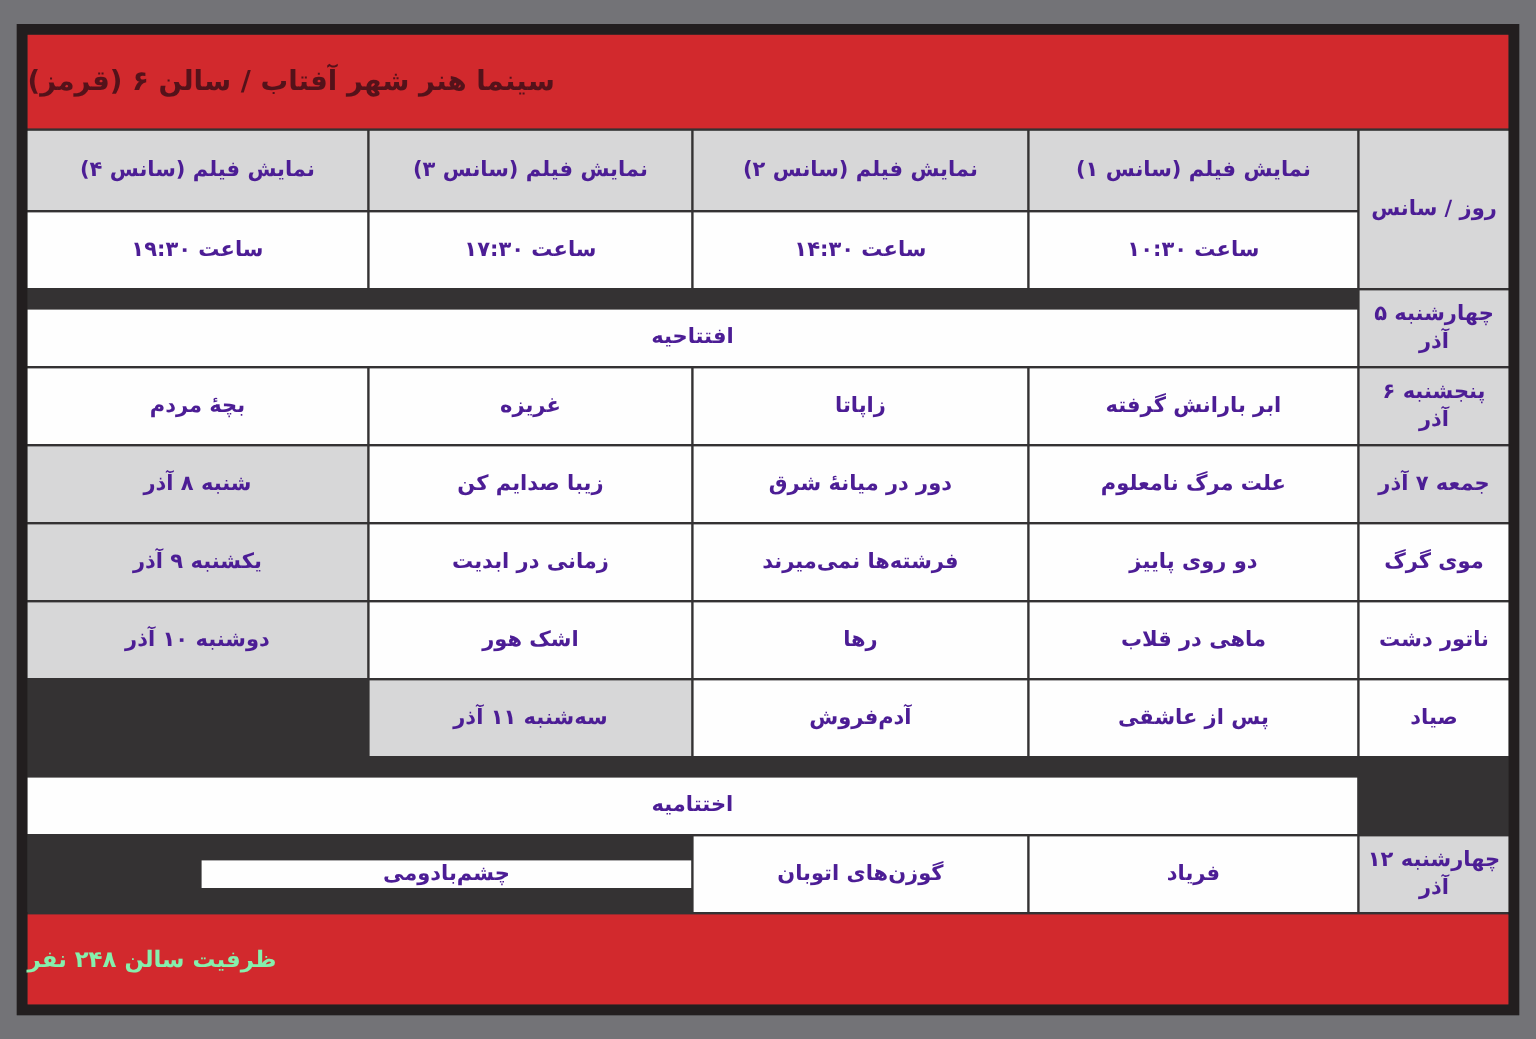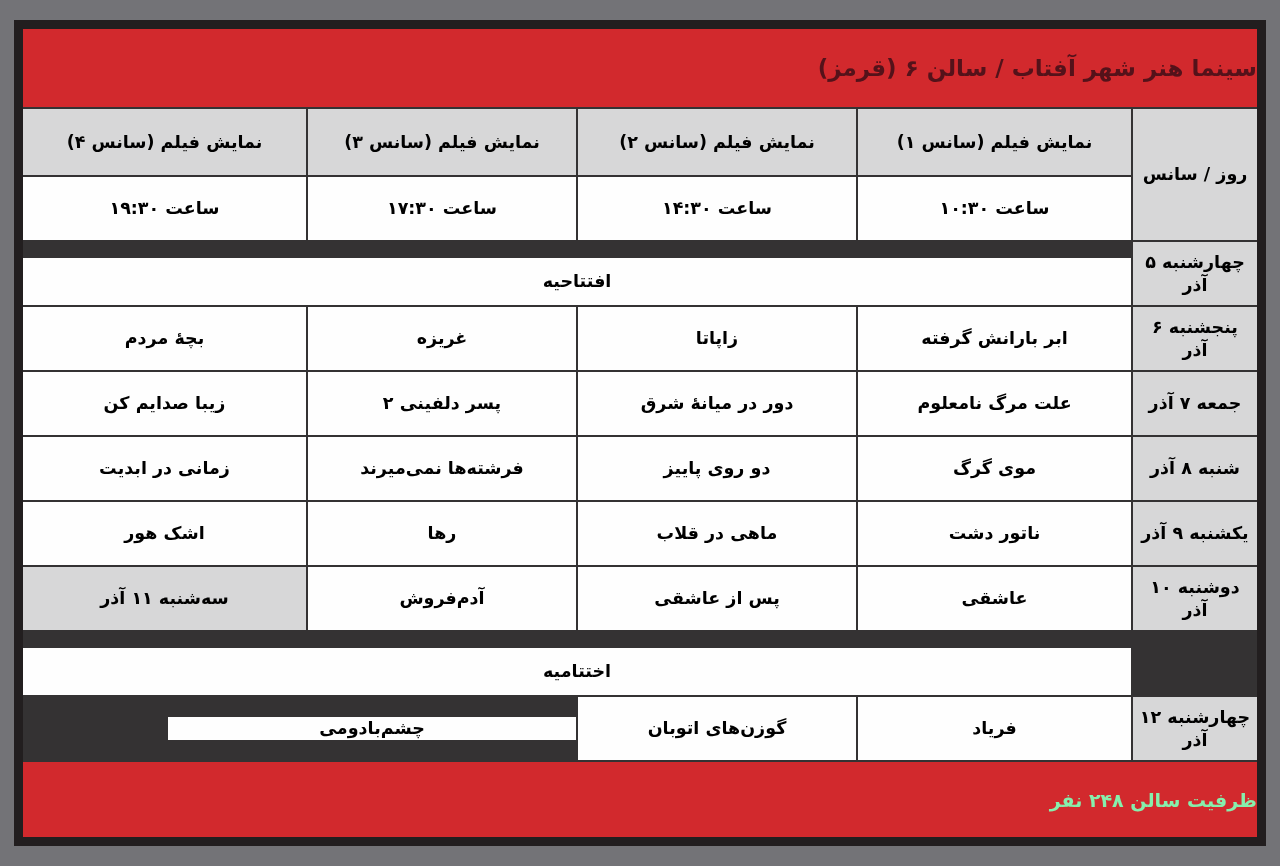--- a/index.html
+++ b/index.html
@@ -22,21 +22,21 @@
     border: 9px solid #221e1f;
     background: #343233;
     display: flex;
     flex-direction: column;
     row-gap: 2px;
   }
   .bar {
     background: #d2292d;
     display: flex;
     align-items: center;
-    justify-content: flex-start;
+    justify-content: flex-end;
     font-weight: bold;
     flex: 0 0 auto;
   }
   .title-bar {
     height: 78px;
     font-size: 23px;
     color: #54121a;
     letter-spacing: 0.2px;
   }
   .footer-bar {
@@ -53,21 +53,21 @@
     gap: 2px;
     background: #343233;
   }
   .cell {
     background: #fefefe;
     display: flex;
     align-items: center;
     justify-content: center;
     font-weight: bold;
     font-size: 17.5px;
-    color: #000000;
+    color: #4c1d95;
     text-align: center;
     line-height: 1.3;
     padding: 0 6px;
     box-sizing: border-box;
   }
   .hdr { background: #d7d7d8; }
   .day-hdr { grid-column: 1; grid-row: 1 / 3; }
   .span4 { grid-column: 2 / 6; margin-top: 16px; }
   .merged {
     grid-column: span 2;
@@ -115,37 +115,36 @@
 
     <div class="cell hdr">پنجشنبه ۶ آذر</div>
     <div class="cell">ابر بارانش گرفته</div>
     <div class="cell">زاپاتا</div>
     <div class="cell">غریزه</div>
     <div class="cell">بچهٔ مردم</div>
 
     <div class="cell hdr">جمعه ۷ آذر</div>
     <div class="cell">علت مرگ نامعلوم</div>
     <div class="cell">دور در میانهٔ شرق</div>
-    <div class="cell">پسر دلفینی ۲</div>
     <div class="cell">زیبا صدایم کن</div>
 
     <div class="cell hdr">شنبه ۸ آذر</div>
     <div class="cell">موی گرگ</div>
     <div class="cell">دو روی پاییز</div>
     <div class="cell">فرشته‌ها نمی‌میرند</div>
     <div class="cell">زمانی در ابدیت</div>
 
     <div class="cell hdr">یکشنبه ۹ آذر</div>
     <div class="cell">ناتور دشت</div>
     <div class="cell">ماهی در قلاب</div>
     <div class="cell">رها</div>
     <div class="cell">اشک هور</div>
 
     <div class="cell hdr">دوشنبه ۱۰ آذر</div>
-    <div class="cell">عاشقی</div>
+    <div class="cell">صیاد</div>
     <div class="cell">پس از عاشقی</div>
     <div class="cell">آدم‌فروش</div>
 
     <div class="cell hdr">سه‌شنبه ۱۱ آذر</div>
     <div class="cell span4">اختتامیه</div>
 
     <div class="cell hdr">چهارشنبه ۱۲ آذر</div>
     <div class="cell">فریاد</div>
     <div class="cell">گوزن‌های اتوبان</div>
     <div class="cell merged">

